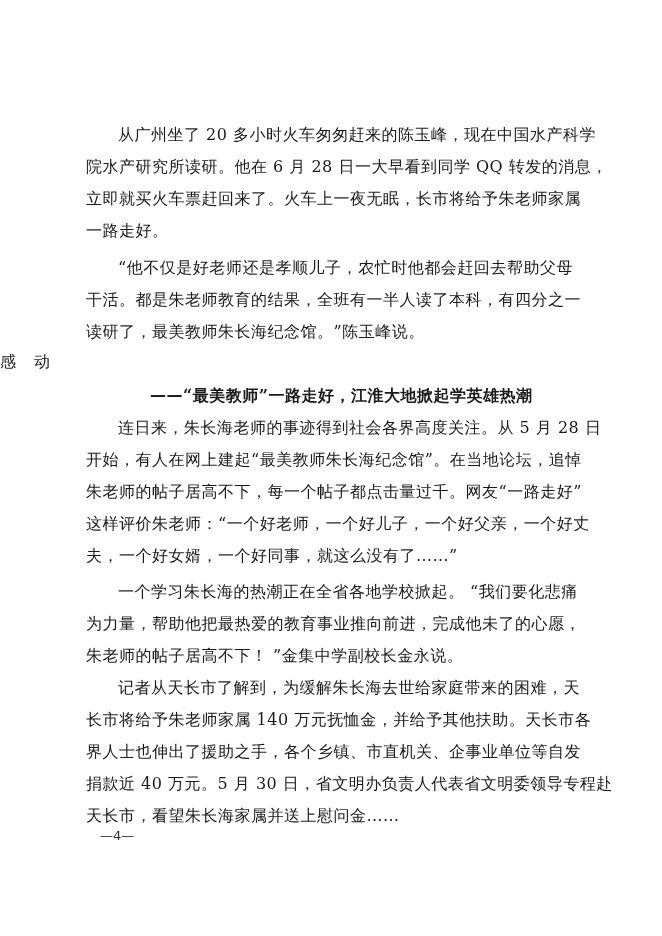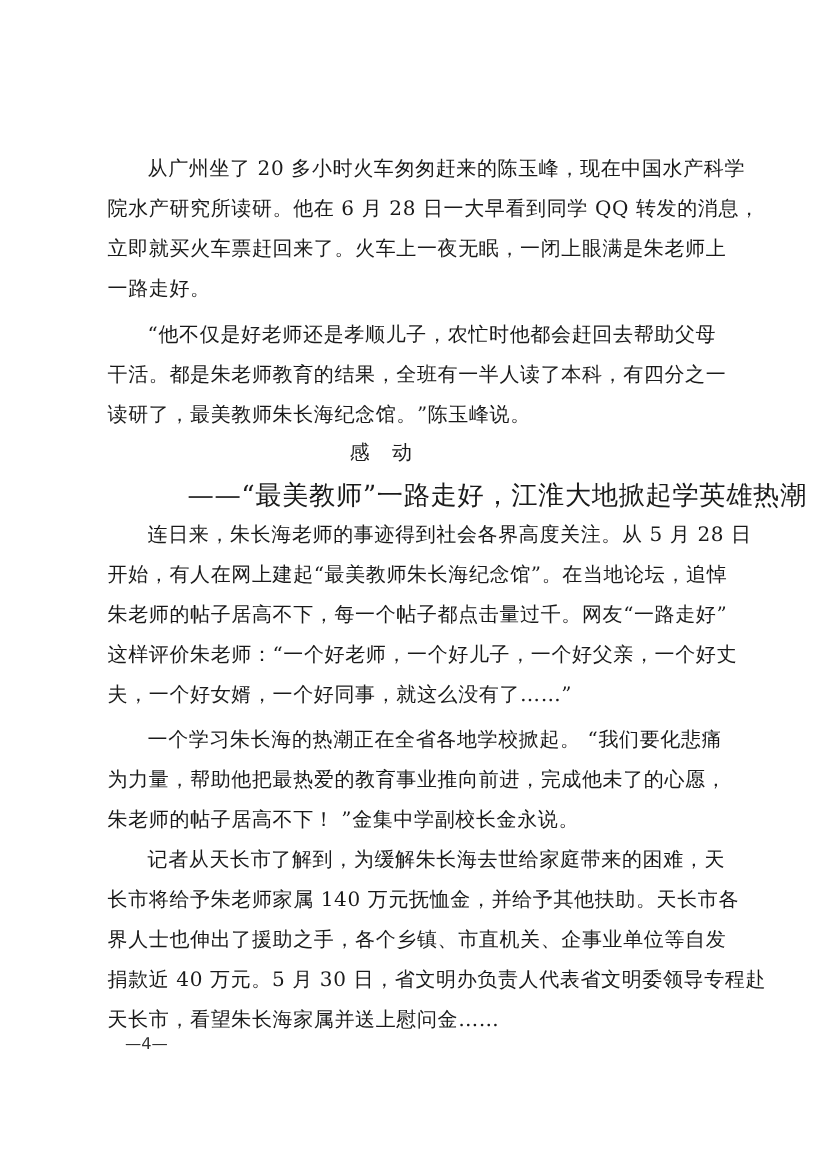--- a/index.html
+++ b/index.html
@@ -33,32 +33,31 @@
       text-align: justify;
       text-align-last: justify;
       letter-spacing: 0.5px;
     }
     .line.indent { left: 118px; width: 455px; }
     .line.last { text-align-last: left; }
     .heading {
       position: absolute;
       left: 0;
       width: 610px;
-      text-align: center;
       font-size: 16px;
       line-height: 24px;
       white-space: pre;
       letter-spacing: 1px;
     }
     .subtitle {
       position: absolute;
       left: 150px;
-      font-size: 21px;
+      font-size: 16px;
       line-height: 24px;
-      font-weight: normal;
+      font-weight: bold;
       white-space: nowrap;
       letter-spacing: 0.5px;
     }
     .page-number {
       position: absolute;
       left: 100px;
       top: 826px;
       font-size: 13px;
       line-height: 20px;
       font-family: "DejaVu Sans", "Liberation Sans", sans-serif;
@@ -66,21 +65,21 @@
     }
   </style>
 </head>
 <body>
 
 <div class="page">
 
   <div>
     <div class="line indent" style="top:123px">从广州坐了 20 多小时火车匆匆赶来的陈玉峰，现在中国水产科学</div>
     <div class="line" style="top:155px">院水产研究所读研。他在 6 月 28 日一大早看到同学 QQ 转发的消息，</div>
-    <div class="line" style="top:187px">立即就买火车票赶回来了。火车上一夜无眠，一闭上眼满是朱老师上</div>
+    <div class="line" style="top:187px">立即就买火车票赶回来了。火车上一夜无眠，长市将给予朱老师家属</div>
     <div class="line last" style="top:219px">一路走好。</div>
   </div>
 
   <div>
     <div class="line indent" style="top:256px">“他不仅是好老师还是孝顺儿子，农忙时他都会赶回去帮助父母</div>
     <div class="line" style="top:288px">干活。都是朱老师教育的结果，全班有一半人读了本科，有四分之一</div>
     <div class="line last" style="top:320px">读研了，最美教师朱长海纪念馆。”陈玉峰说。</div>
   </div>
 
   <div class="heading" style="top:350px">感　动</div>

